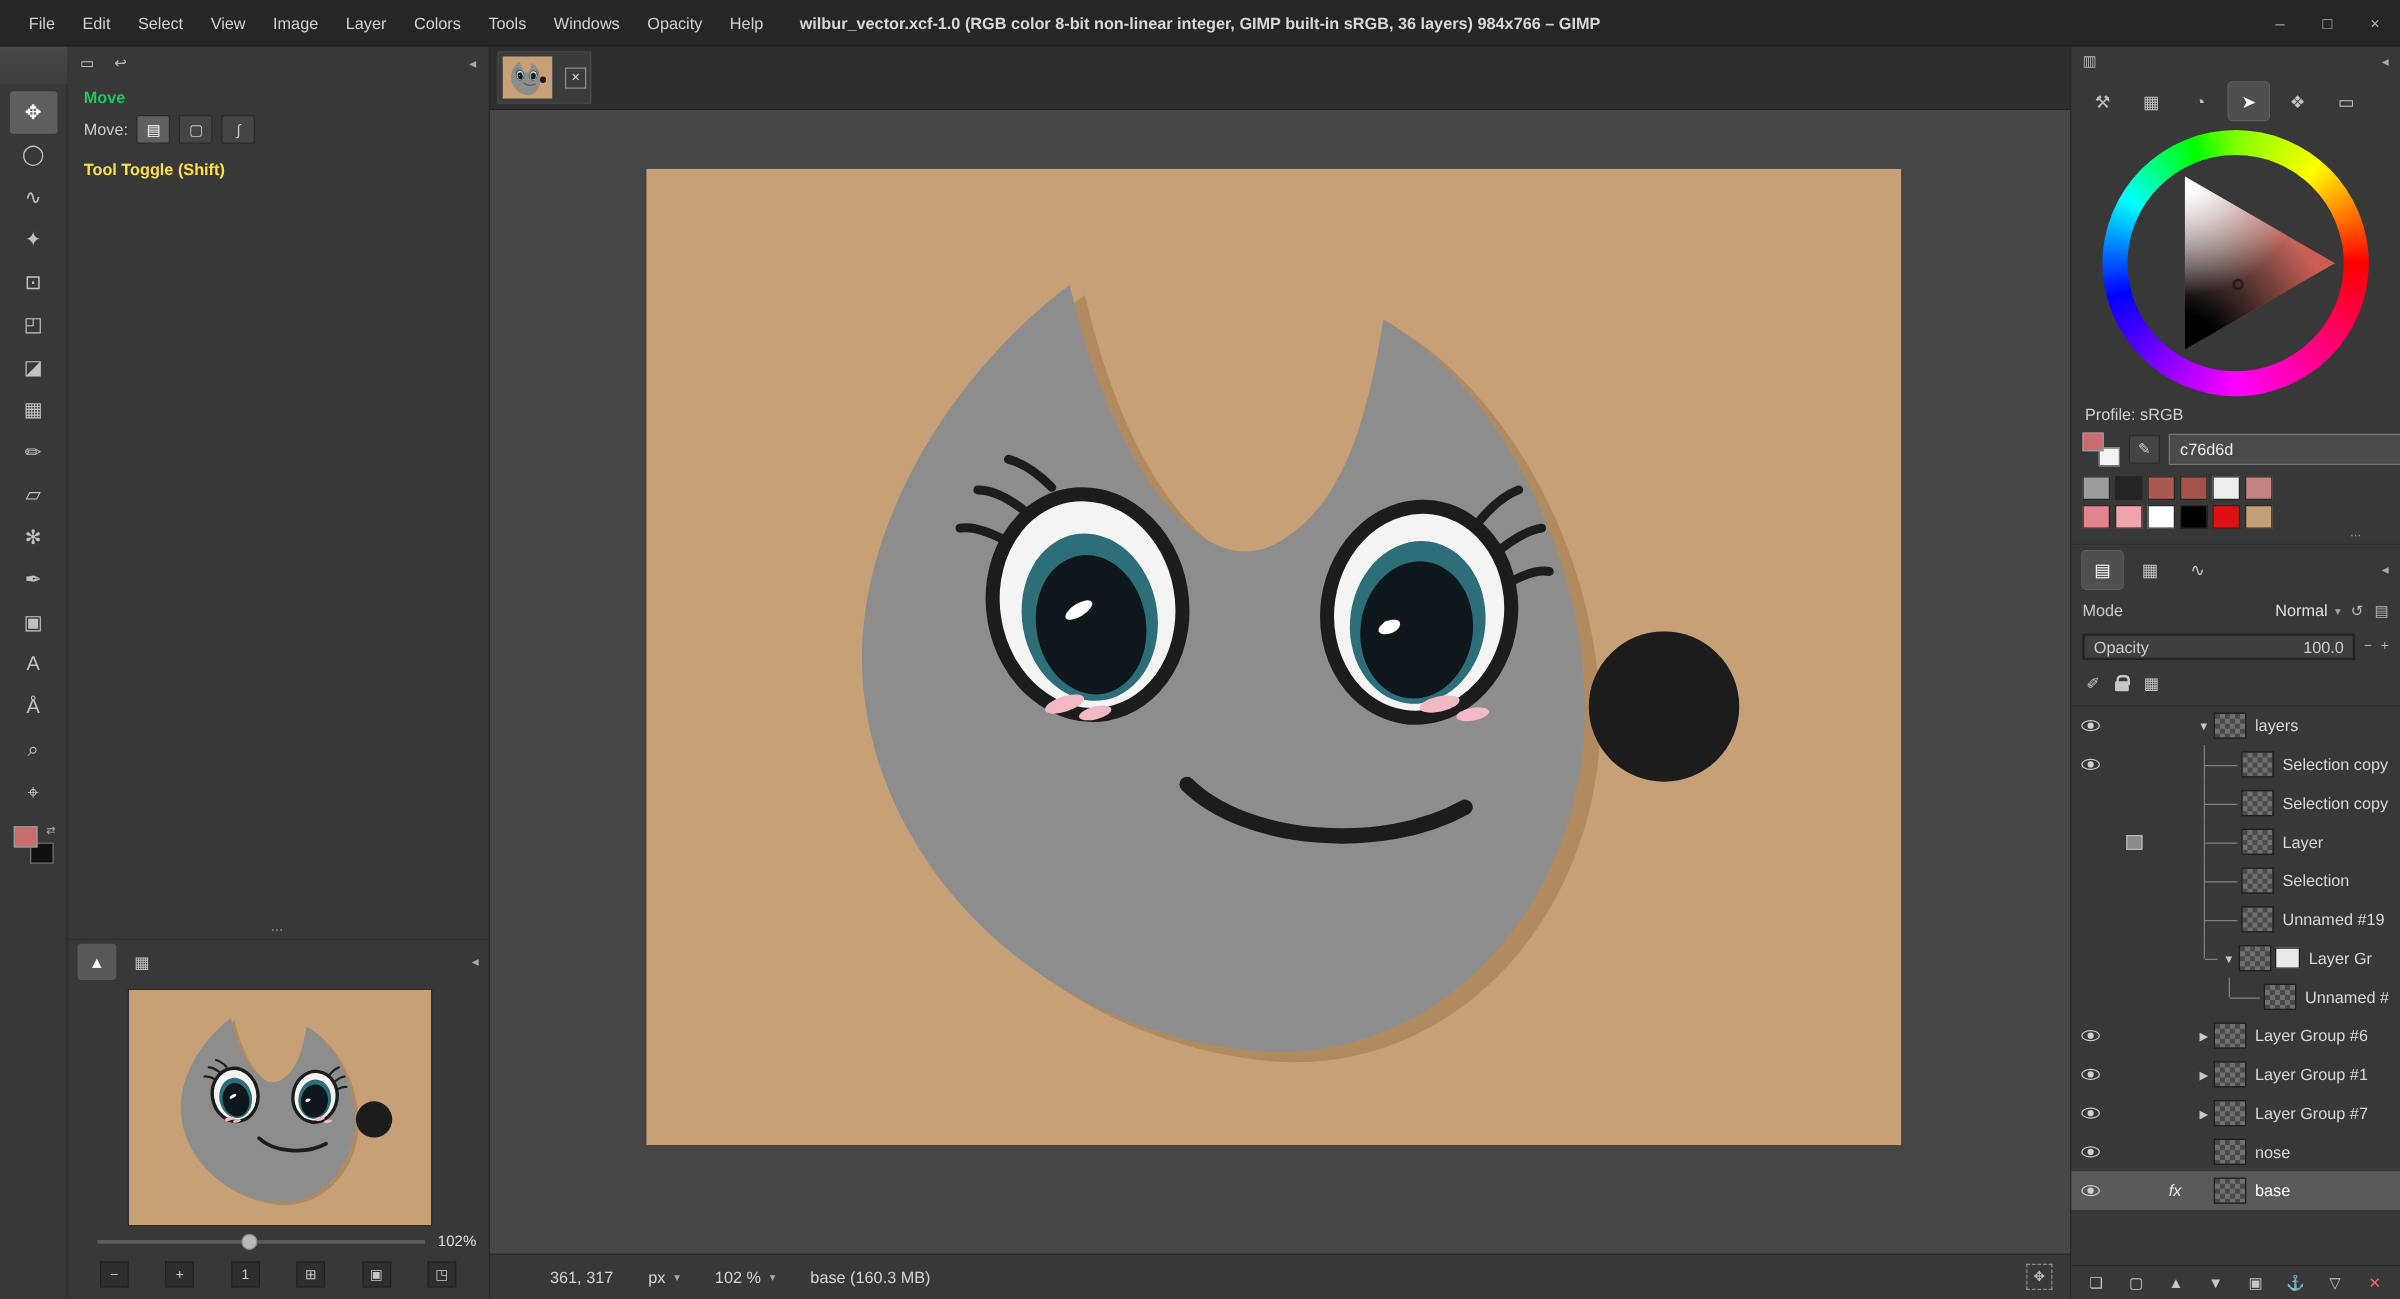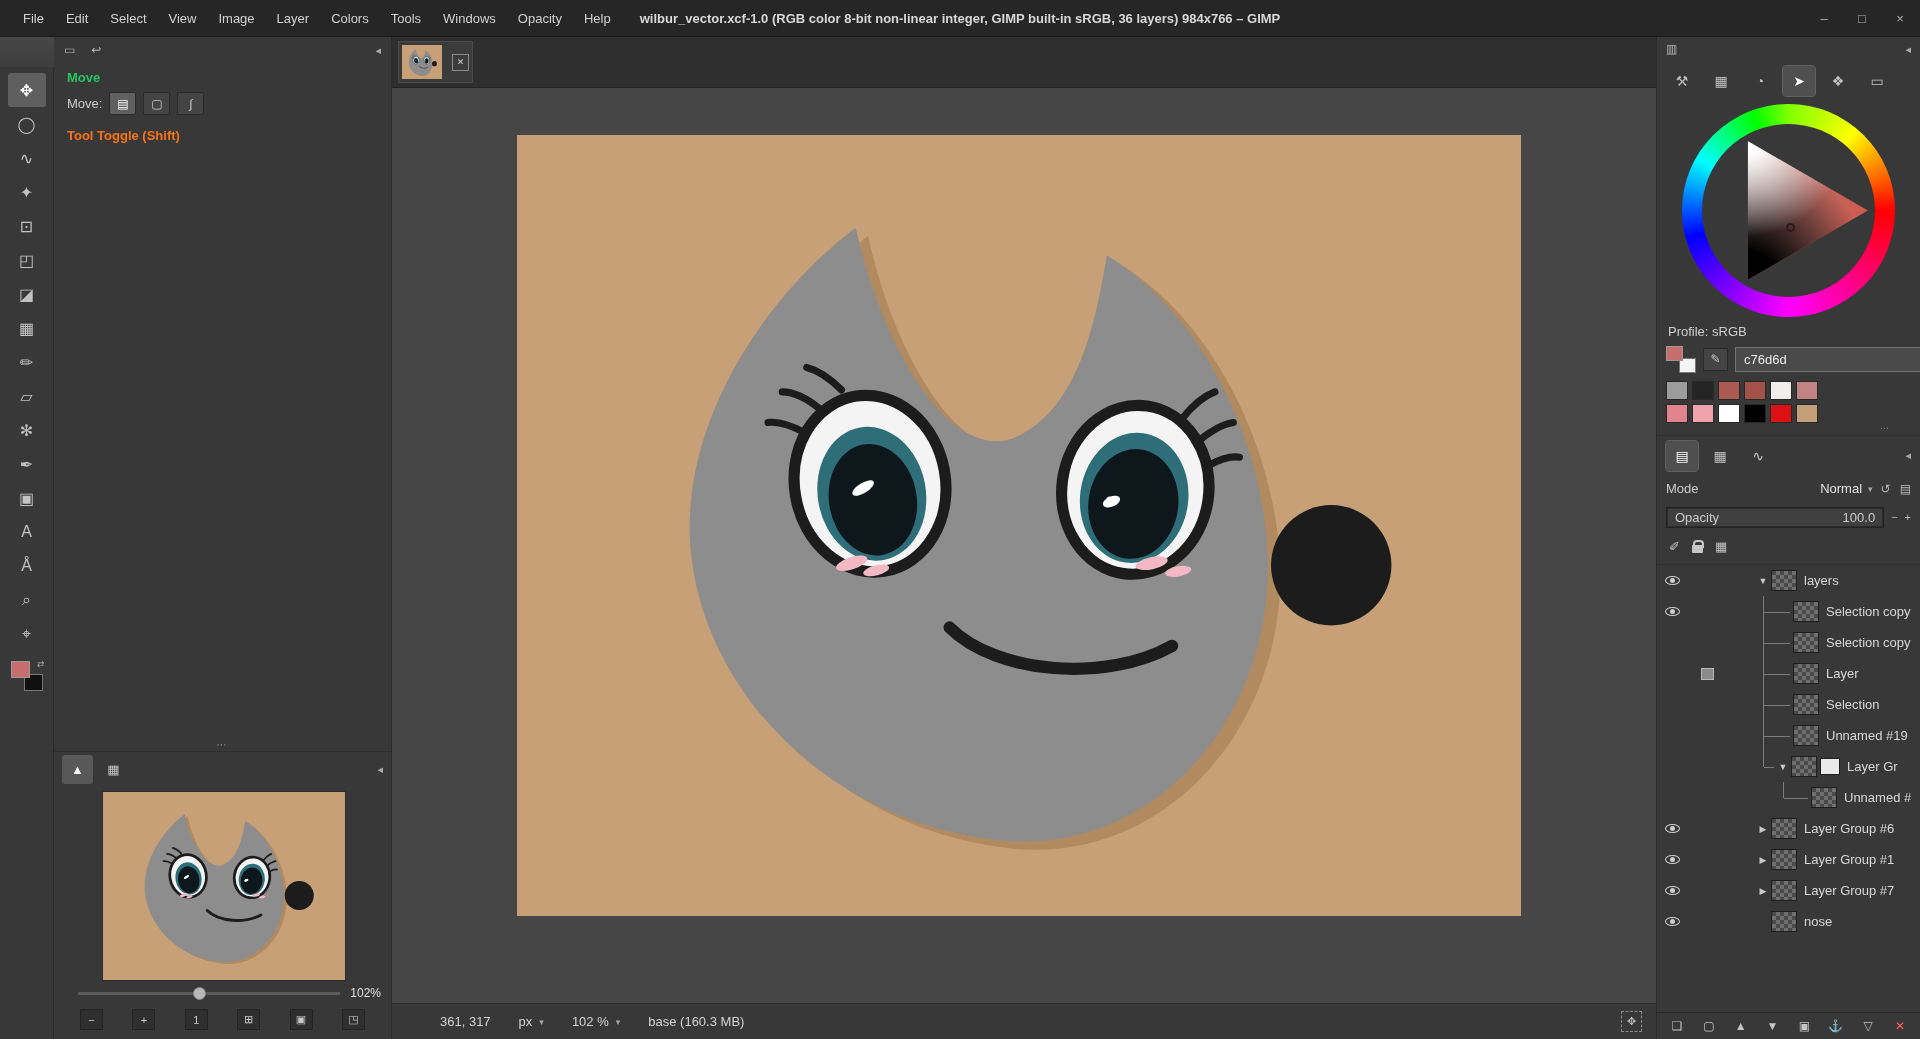--- a/index.html
+++ b/index.html
@@ -29,21 +29,21 @@
 
   
   .optpanel { width:338px; background:#383838; border-right:1px solid #2a2a2a; display:flex; flex-direction:column; flex:none; }
   .opt-head { height:26px; display:flex; align-items:center; gap:16px; padding:0 10px; color:#b8b8b8; font-size:12px; }
   .opt-head .grow { flex:1; }
   .corner-menu { color:#a8a8a8; font-size:11px; }
   .opt-title { font-weight:bold; color:#22c55e; padding:7px 13px 4px; }
   .move-row { display:flex; align-items:center; gap:7px; padding:3px 13px; }
   .mini-btn { width:27px; height:23px; background:#444444; border:1px solid #2a2a2a; border-radius:2px; display:flex; align-items:center; justify-content:center; font-size:12px; color:#c8c8c8; }
   .mini-btn.active { background:#606060; color:#fff; }
-  .opt-sub { font-weight:bold; color:#f97316; padding:10px 13px 3px; }
+  .opt-sub { font-weight:bold; color:#fde047; padding:10px 13px 3px; }
   .radio-row { display:flex; align-items:center; gap:9px; padding:5px 17px; color:#d0d0d0; }
   .radio { width:14px; height:14px; border-radius:50%; background:#242424; border:1px solid #6f6f6f; position:relative; flex:none; }
   .radio.sel { background:var(--accent); border-color:var(--accent); }
   .radio.sel::after { content:""; position:absolute; inset:4px; border-radius:50%; background:#471630; }
   .grow { flex:1; }
   .dots { text-align:center; color:#999; font-size:10px; letter-spacing:2px; line-height:12px; }
   .subdock { display:flex; align-items:center; gap:5px; height:36px; padding:0 8px; border-top:1px solid #2f2f2f; }
   .subtab { width:31px; height:29px; display:flex; align-items:center; justify-content:center; font-size:13px; color:#c4c4c4; border-radius:3px; }
   .subtab.active { background:#585858; color:#f2f2f2; }
   .subdock .corner-menu { margin-left:auto; }
@@ -498,20 +498,29 @@
             <span class="lname">Layer Group #7</span>
           </div>
           <div class="lrow">
             <span class="eyecell">
               <span class="eye"></span>
             </span>
             <span class="lead" style="width: 84px;"></span>
             <span class="thumb"></span>
             <span class="lname">nose</span>
           </div>
+          <div class="lrow selected">
+            <span class="eyecell">
+              <span class="eye"></span>
+            </span>
+            <span class="fxbadge">fx</span>
+            <span class="lead" style="width: 84px;"></span>
+            <span class="thumb"></span>
+            <span class="lname">base</span>
+          </div>
         </div>
 
       <div class="lbottom" id="lbottom">
           <span class="lbtn">❏</span>
           <span class="lbtn">▢</span>
           <span class="lbtn">▲</span>
           <span class="lbtn">▼</span>
           <span class="lbtn">▣</span>
           <span class="lbtn">⚓</span>
           <span class="lbtn">▽</span>

